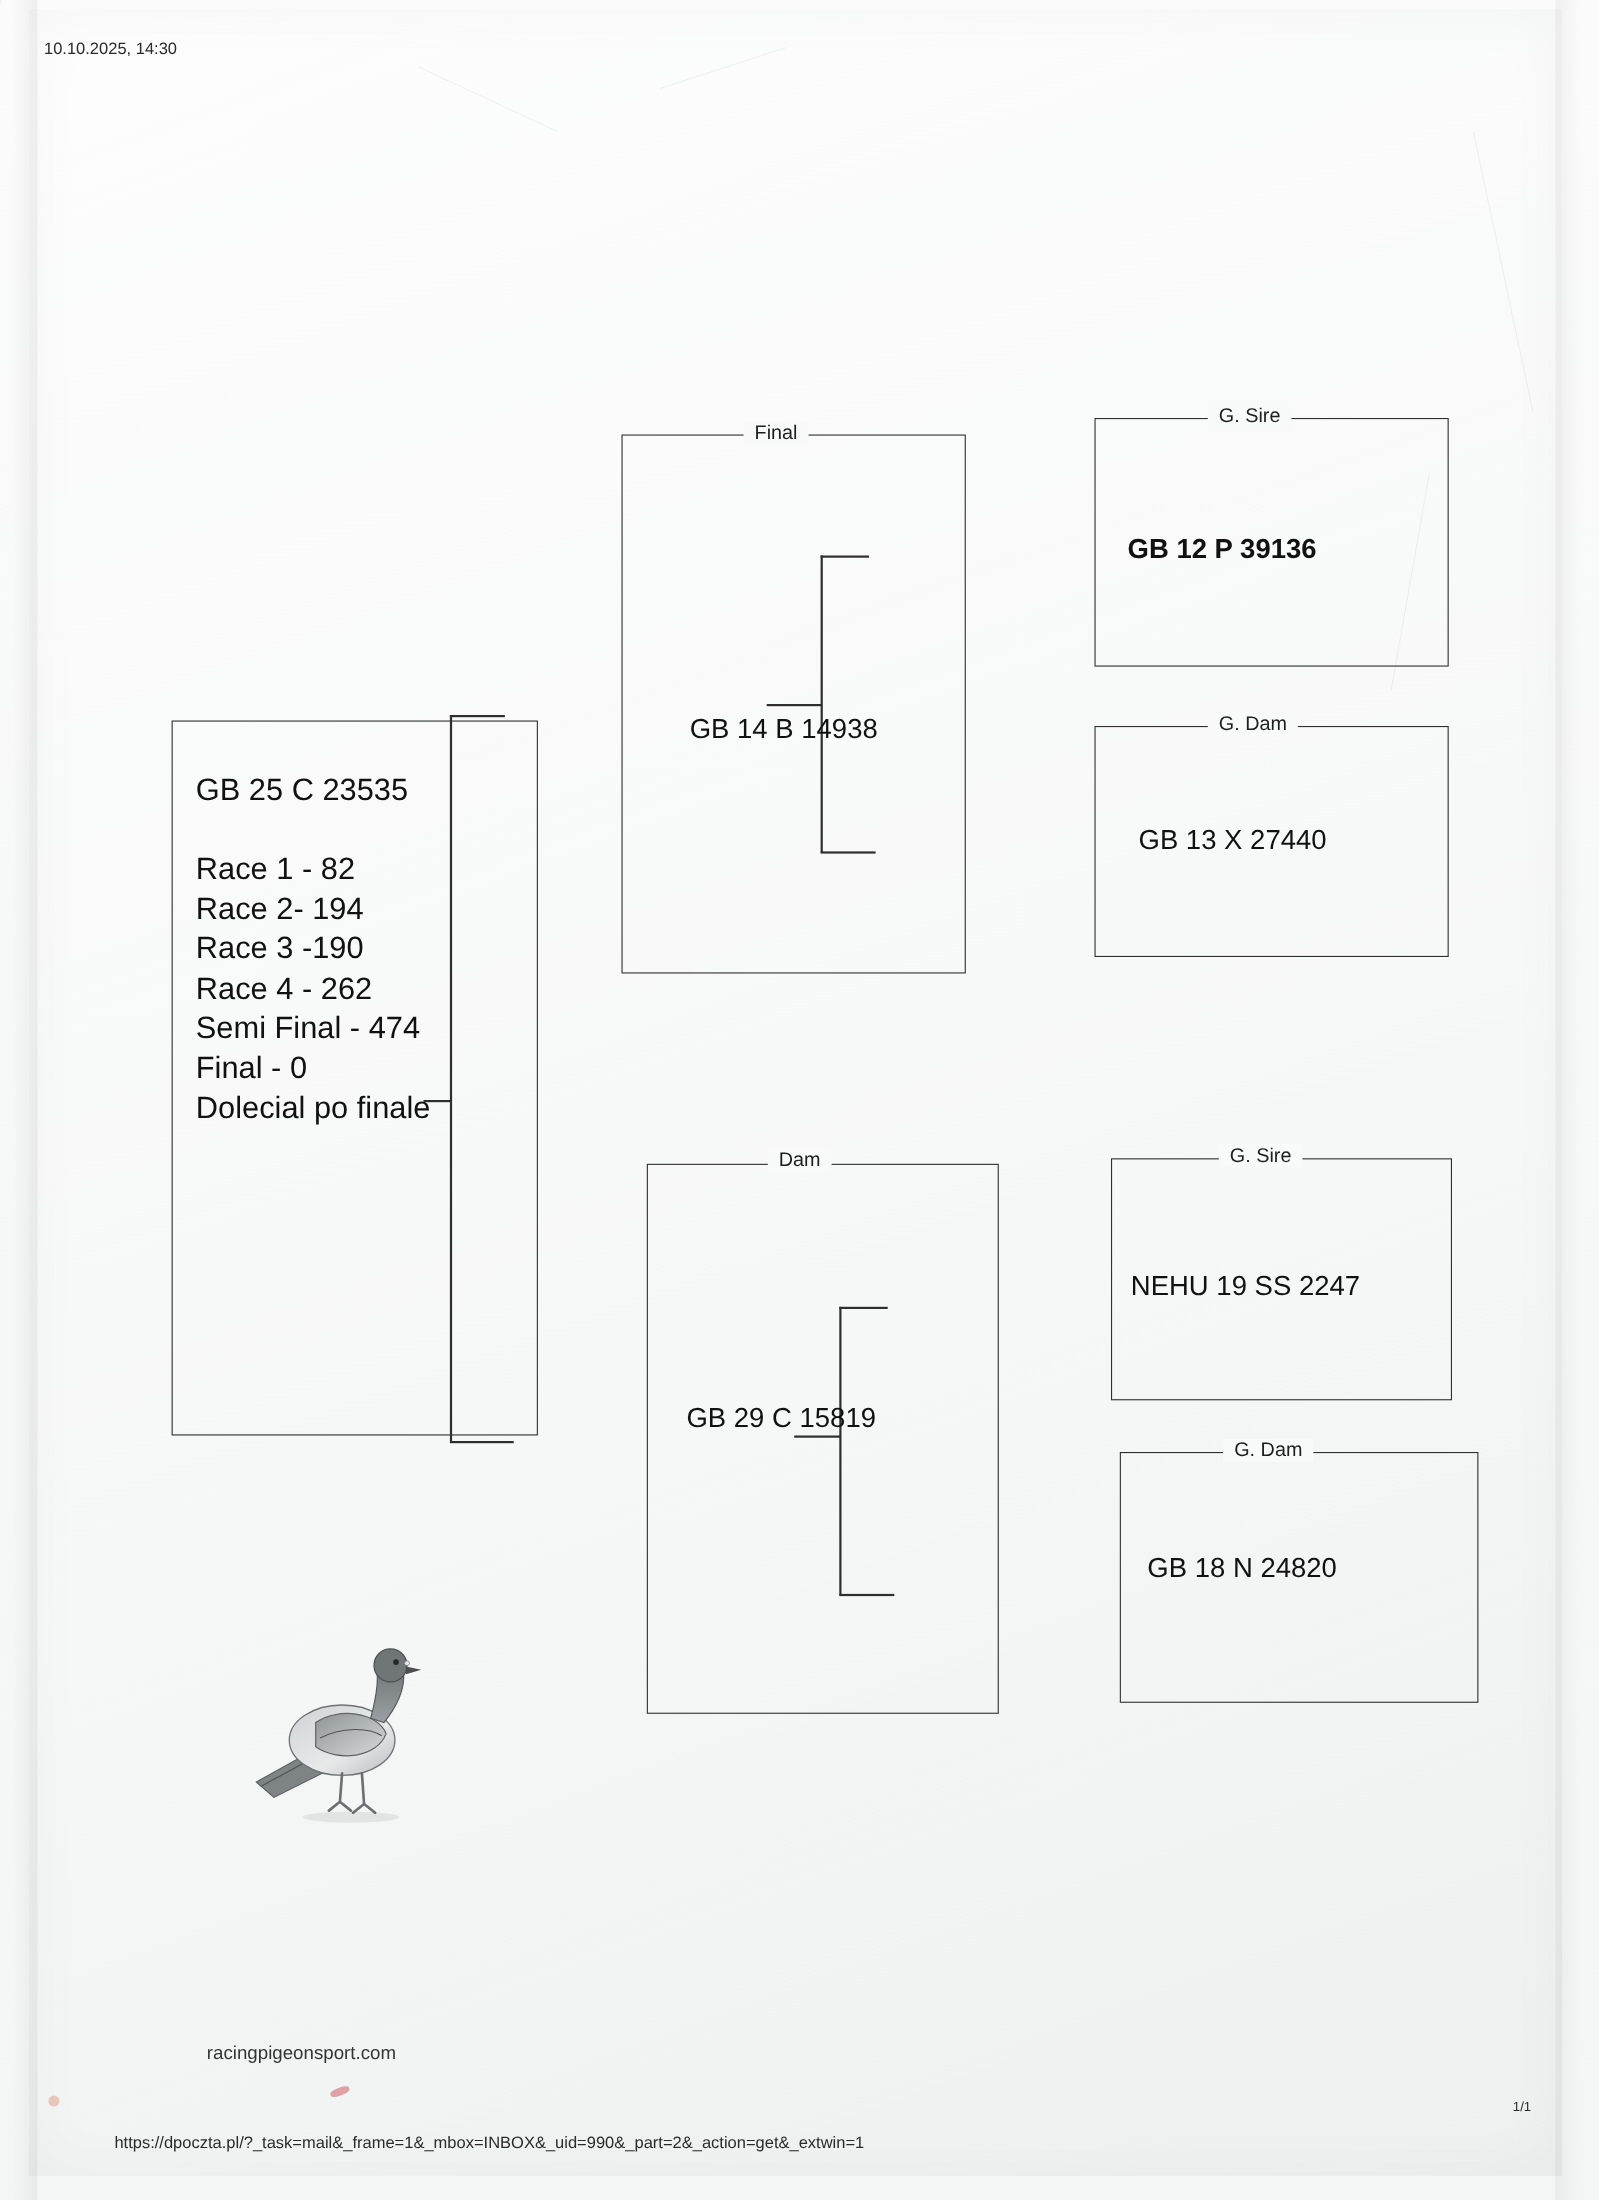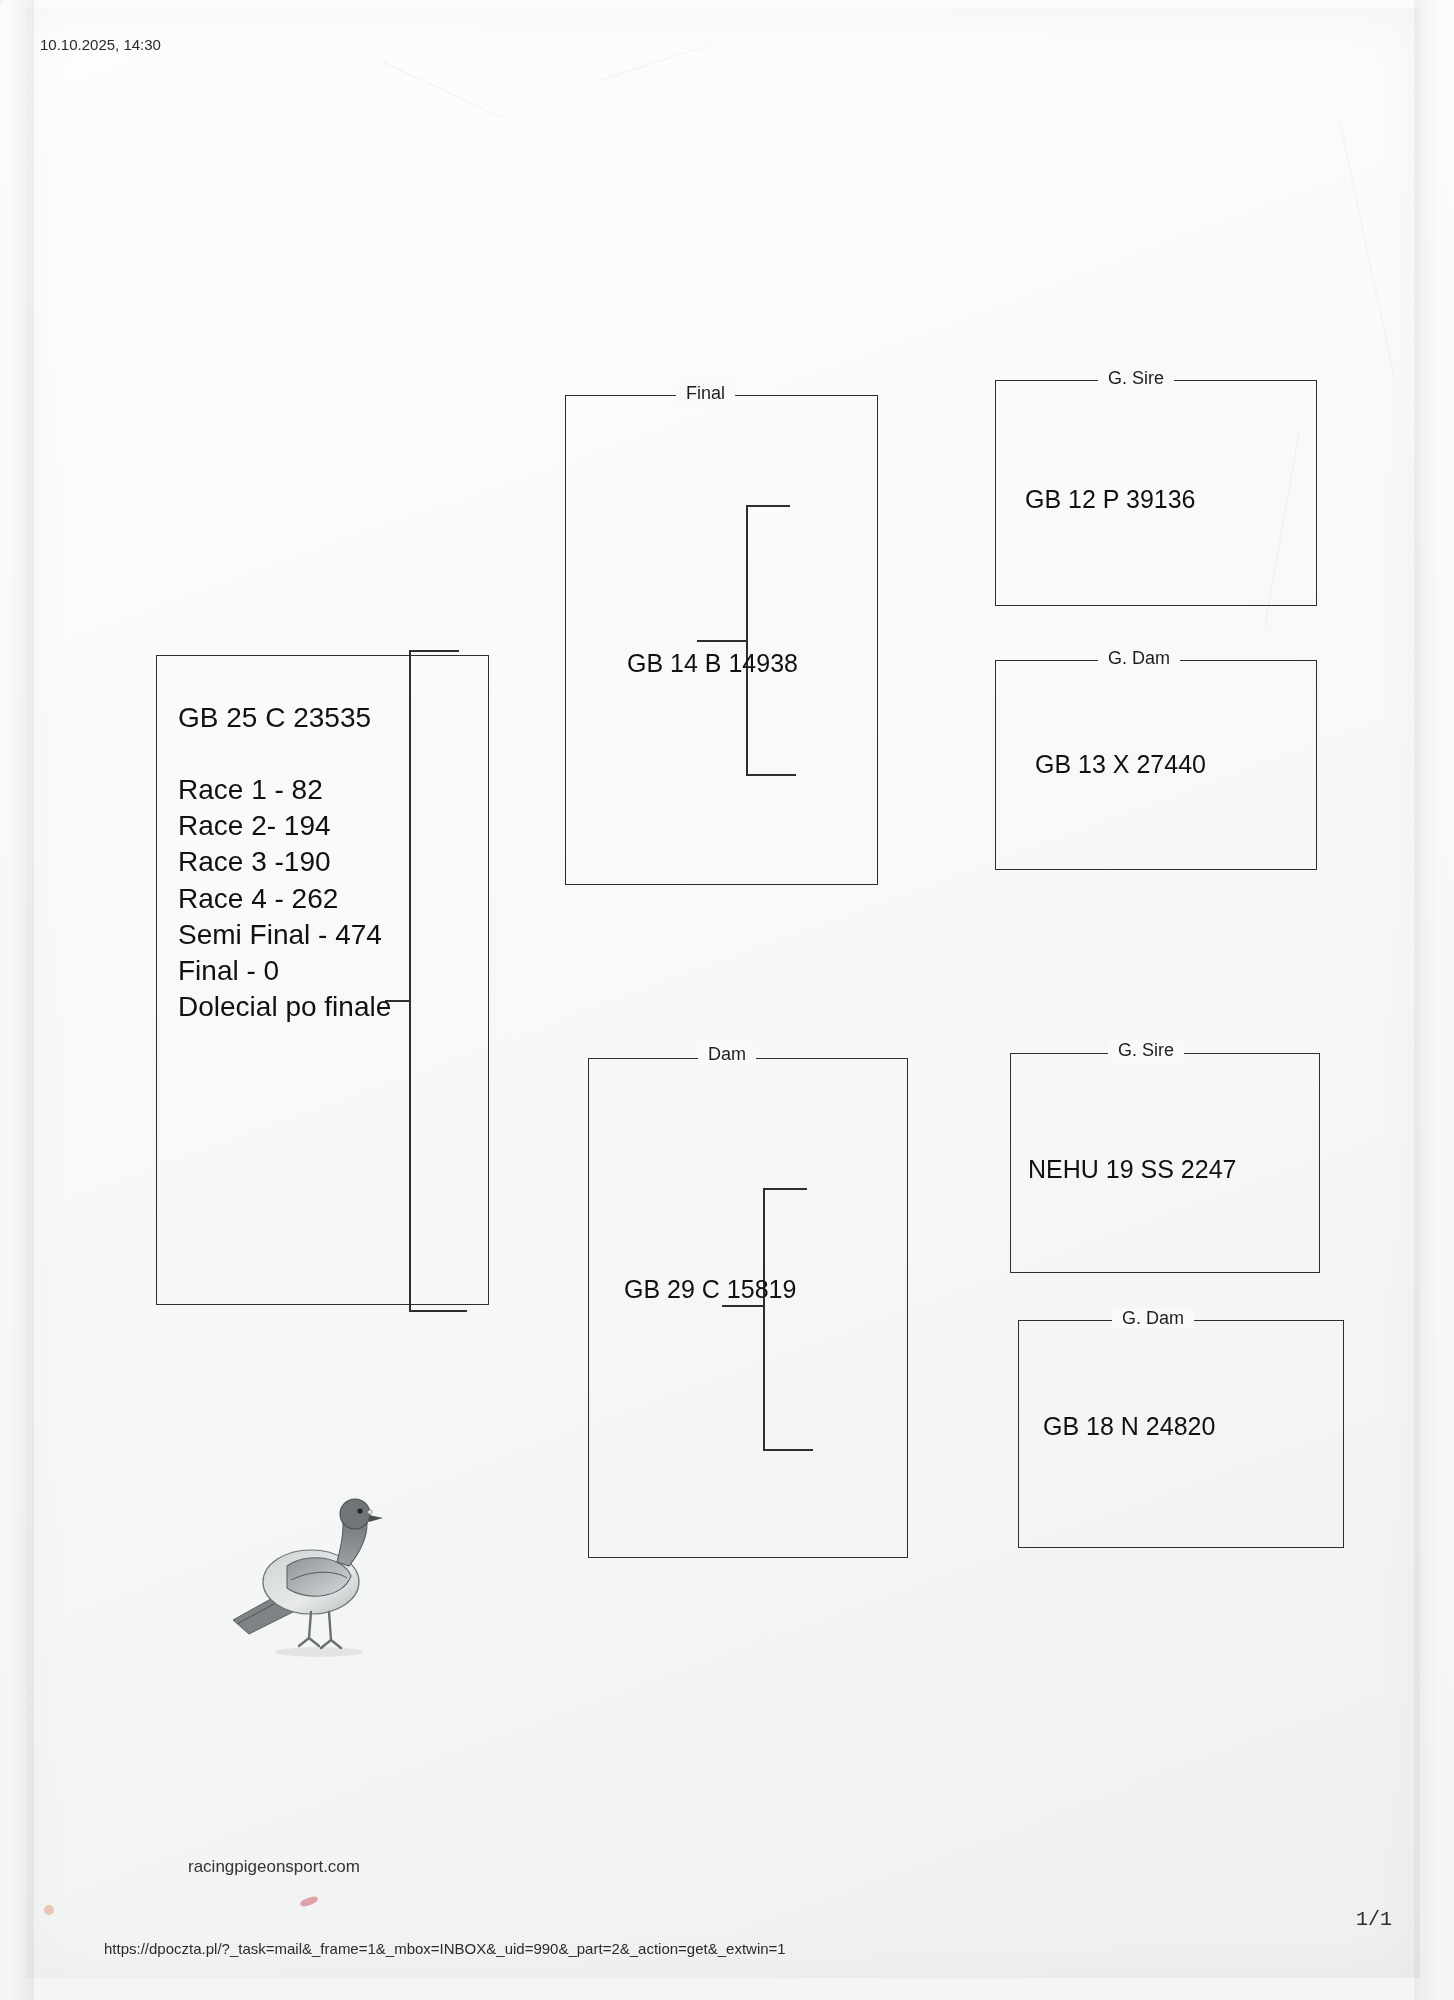--- a/index.html
+++ b/index.html
@@ -56,21 +56,21 @@
   
   .print-meta {
     position: absolute;
     font-size: 15px;
     color: #2a2a2a;
     white-space: nowrap;
   }
   #print-date { left: 40px; top: 36px; }
   #print-title { left: 0; top: 20px; width: 1454px; text-align: center; font-size: 15px; color: #2a2a2a; }
   #print-url { left: 104px; top: 1940px; font-size: 15px; }
-  #print-pagenum { right: 62px; top: 1908px; font-size: 20px; font-family: Liberation Mono, monospace; }
+  #print-pagenum { right: 62px; top: 1908px; font-size: 12px; }
 
   
   #contact-block {
     position: absolute;
     left: 140px; top: 470px;
     width: 290px;
     text-align: center;
     font-size: 17px;
     line-height: 1.38;
     color: #2b2b2b;
@@ -178,21 +178,21 @@
 Semi Final - 474
 Final - 0
 Dolecial po finale</div>
 
   <div class="ped-box" style="left:565px; top:395px; width:313px; height:490px;"></div>
   <div class="ped-label" style="left:676px; top:383px;">Final</div>
   <div class="ped-text" style="left:627px; top:625px;margin-top:24px;">GB 14 B 14938</div>
 
   <div class="ped-box" style="left:995px; top:380px; width:322px; height:226px;"></div>
   <div class="ped-label" style="left:1098px; top:368px;">G. Sire</div>
-  <div class="ped-text" style="left:1025px; top:485px;">GB 12 P 39136</div>
+  <div class="ped-text" style="left:1025px; top:485px;font-weight:bold;">GB 12 P 39136</div>
 
   <div class="ped-box" style="left:995px; top:660px; width:322px; height:210px;"></div>
   <div class="ped-label" style="left:1098px; top:648px;">G. Dam</div>
   <div class="ped-text" style="left:1035px; top:750px;">GB 13 X 27440</div>
 
   <div class="ped-box" style="left:588px; top:1058px; width:320px; height:500px;"></div>
   <div class="ped-label" style="left:698px; top:1044px;">Dam</div>
   <div class="ped-text" style="left:624px; top:1275px;">GB 29 C 15819</div>
 
   <div class="ped-box" style="left:1010px; top:1053px; width:310px; height:220px;"></div>

